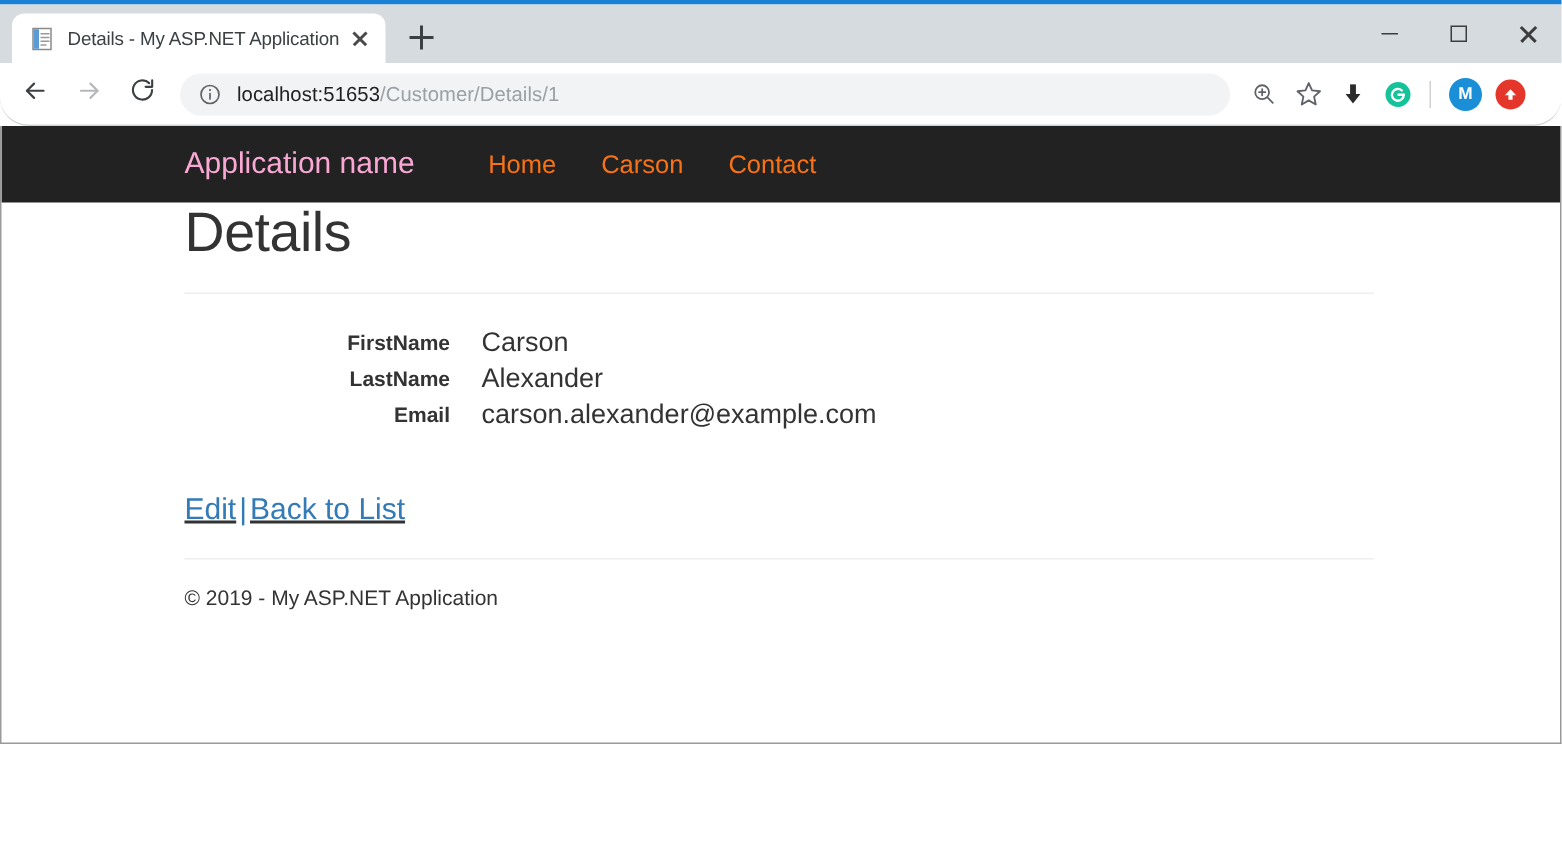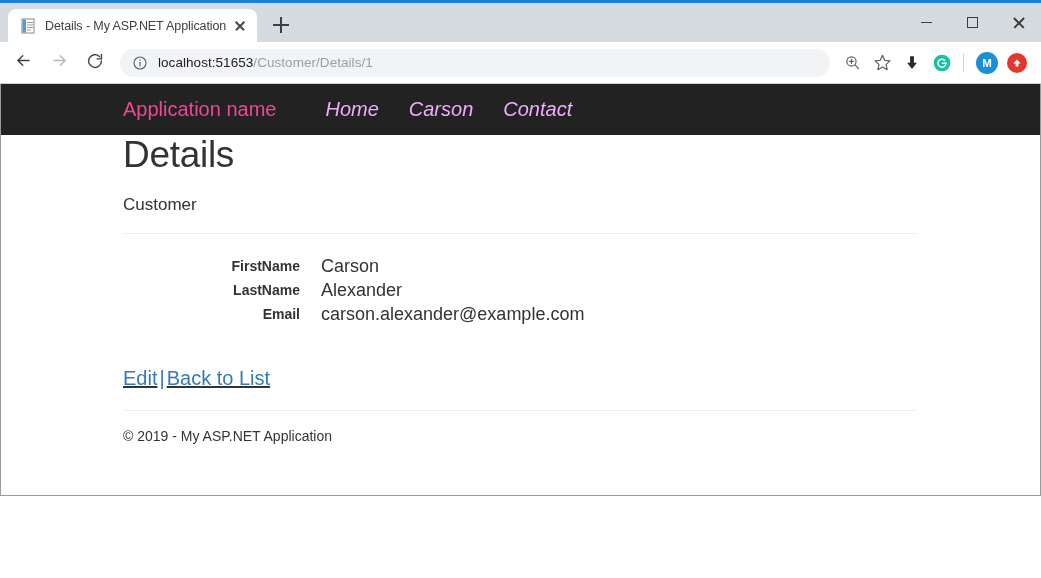--- a/index.html
+++ b/index.html
@@ -149,23 +149,24 @@
   .wc-close::before { transform: rotate(45deg); }
   .wc-close::after  { transform: rotate(-45deg); }
 
   
   .toolbar {
     height: 42px;
     background: #ffffff;
     border-bottom: 1px solid #cfd2d4;
     display: flex;
     align-items: center;
-    padding: 0 10px 0 8px;
-    box-sizing: border-box;
-    flex: 0 0 auto;
+    padding: 0 20px 0 8px;
+    box-sizing: border-box;
+    flex: 0 0 auto;
+    border-radius: 19px;
   }
   .nav-btn {
     width: 30px;
     height: 30px;
     display: flex;
     align-items: center;
     justify-content: center;
     margin-right: 6px;
     flex: 0 0 auto;
     cursor: pointer;
@@ -246,35 +247,34 @@
   }
   .navbar-inner {
     width: 793px;
     margin: 0 auto;
     display: flex;
     align-items: center;
     position: relative;
     left: -1px;
   }
   .navbar-brand {
-    color: #ec4899;
+    color: #f9a8d4;
     font-size: 20px;
     text-decoration: none;
     margin-right: 34px;
     white-space: nowrap;
     cursor: pointer;
   }
   .nav-link {
-    color: #f0abfc;
-    font-size: 20px;
+    color: #f97316;
+    font-size: 17px;
     text-decoration: none;
     padding: 0 15px;
     white-space: nowrap;
     cursor: pointer;
-    font-style: italic;
   }
 
   
   .container {
     width: 793px;
     margin: 0 auto;
     position: relative;
     left: -1px;
     box-sizing: border-box;
   }
@@ -489,21 +489,20 @@
         <a class="navbar-brand">Application name</a>
         <a class="nav-link">Home</a>
         <a class="nav-link">Carson</a>
         <a class="nav-link">Contact</a>
       </div>
     </div>
 
     <div class="container">
 
       <h1 class="page-title">Details</h1>
-      <h4 class="page-subtitle">Customer</h4>
 
       <hr class="rule">
 
       <div class="dl">
         <div class="dl-row">
           <div class="dl-term">FirstName</div>
           <div class="dl-desc">Carson</div>
         </div>
         <div class="dl-row">
           <div class="dl-term">LastName</div>

